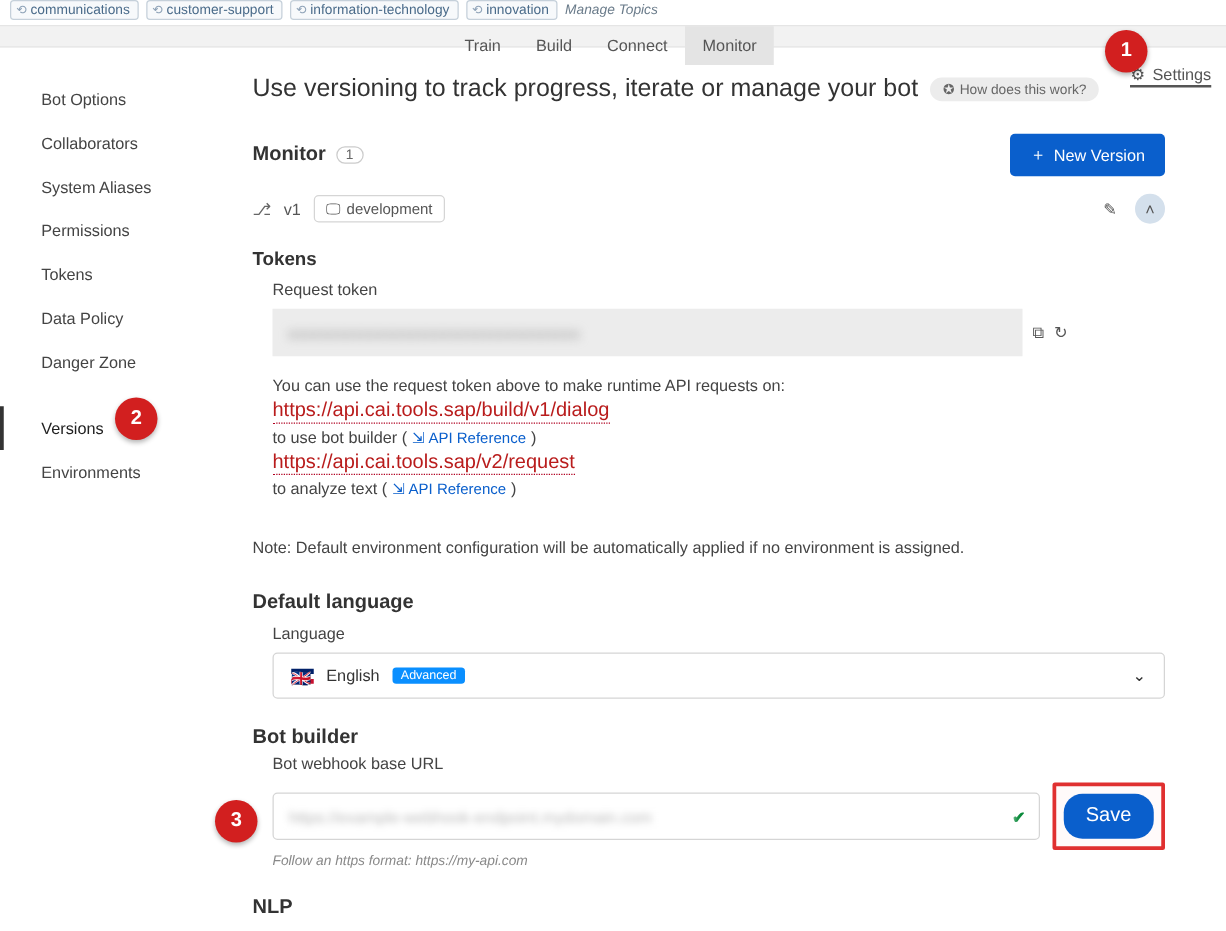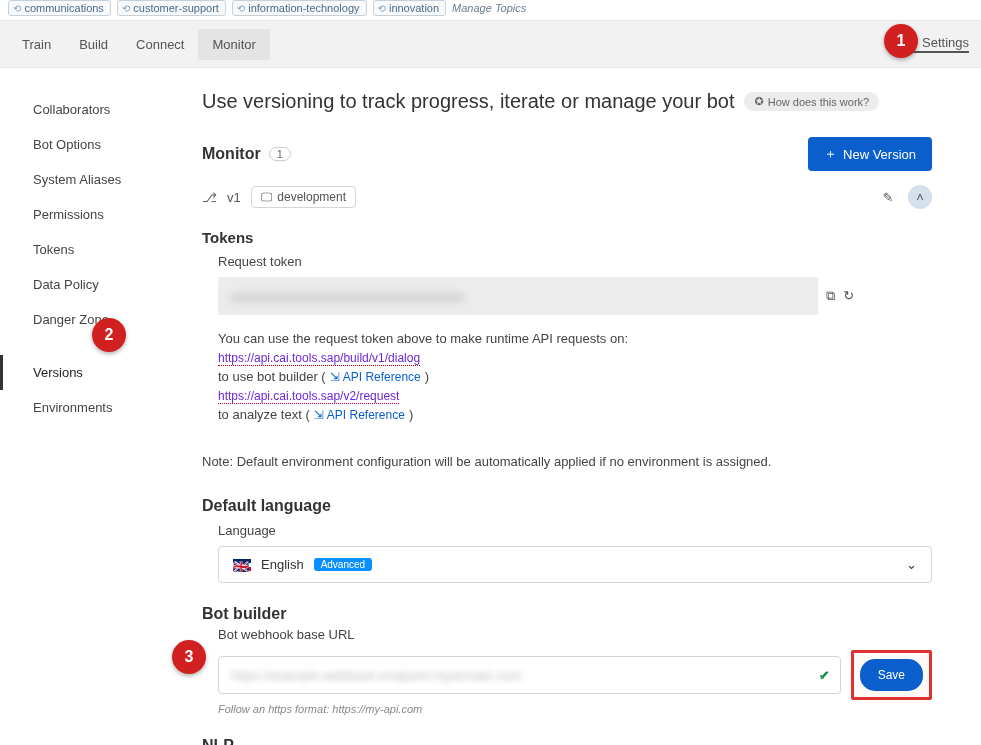--- a/index.html
+++ b/index.html
@@ -35,22 +35,23 @@
     color: #6a7b8a;
     font-size: 11px;
     font-style: italic;
   }
   .nav-bar {
     display: flex;
     align-items: center;
     background: #f2f2f2;
     border-top: 1px solid #e5e5e5;
     border-bottom: 1px solid #e5e5e5;
-    height: 48px;
+    height: 18px;
     padding: 0 12px 0 8px;
+    flex-direction: column;
   }
   .nav-tabs { display: flex; gap: 0; }
   .nav-tab {
     padding: 8px 14px;
     color: #555;
     cursor: pointer;
     font-size: 13px;
   }
   .nav-tab.active { background: #e4e4e4; }
   .nav-right {
@@ -165,23 +166,23 @@
     width: 600px;
     display: flex;
     align-items: center;
     padding: 0 12px;
     color: #aaa;
   }
   .token-row { display: flex; align-items: center; gap: 8px; margin-bottom: 16px; }
   .token-icons { display: flex; gap: 8px; color: #555; }
   .info-line { font-size: 13px; color: #444; margin-bottom: 4px; }
   .red-link {
-    color: #6d28d9;
+    color: #b91c1c;
     border-bottom: 1px dotted #b00020;
-    font-size: 12px;
+    font-size: 16px;
     display: inline-block;
     margin-bottom: 3px;
   }
   .api-ref {
     color: #0a5fcc;
     font-size: 12px;
     display: inline-flex;
     align-items: center;
     gap: 3px;
   }
@@ -219,21 +220,21 @@
   }
   .input-wrap { flex:1; display:flex; align-items:center; border: 1px solid #d5d5d5; border-radius:4px; padding: 0 10px 0 12px; height:38px;}
   .input-wrap input { border:none; flex:1; outline:none; font-size:13px; color:#bbb; filter: blur(3px);}
   .check-icon { color: #0a8a3a; font-weight:bold;}
   .save-btn {
     background: #0a5fcc;
     color: #fff;
     border: none;
     padding: 9px 18px;
     border-radius: 15px;
-    font-size: 12px;
+    font-size: 16px;
     cursor: pointer;
   }
   .hint { font-size: 11px; font-style: italic; color: #888; margin-left: 16px; margin-top: 3px; }
   .callout-red-box {
     border: 3px solid #e03030;
     padding: 6px;
     border-radius: 2px;
     background: rgba(255,0,0,0.02);
     display: inline-flex;
   }
@@ -295,22 +296,22 @@
     <span>2</span>
   </div>
 <div class="marker" style="top:640px; left:172px;">
     <span>3</span>
   </div>
 
 <div class="content-wrap">
 
   <div class="sidebar">
     <div class="sidebar-group">
+      <div class="sidebar-item">Bot Options</div>
       <div class="sidebar-item">Collaborators</div>
-      <div class="sidebar-item">Bot Options</div>
       <div class="sidebar-item">System Aliases</div>
       <div class="sidebar-item">Permissions</div>
       <div class="sidebar-item">Tokens</div>
       <div class="sidebar-item">Data Policy</div>
       <div class="sidebar-item">Danger Zone</div>
     </div>
     <div class="sidebar-group">
       <div class="sidebar-item active">Versions</div>
       <div class="sidebar-item">Environments</div>
     </div>

